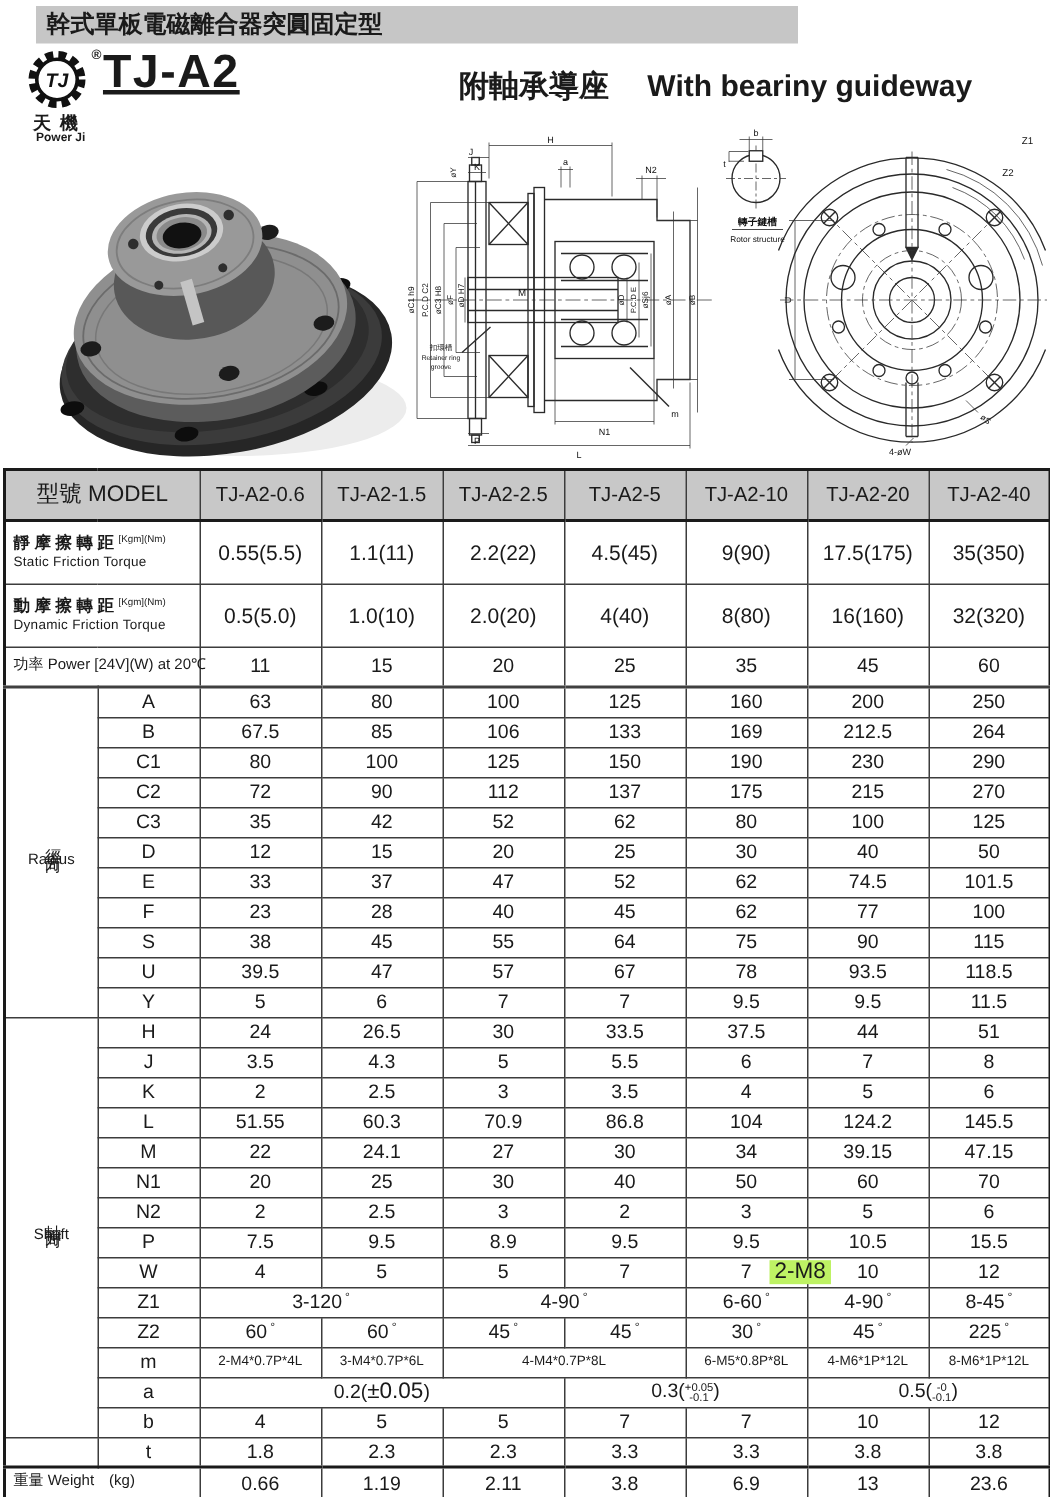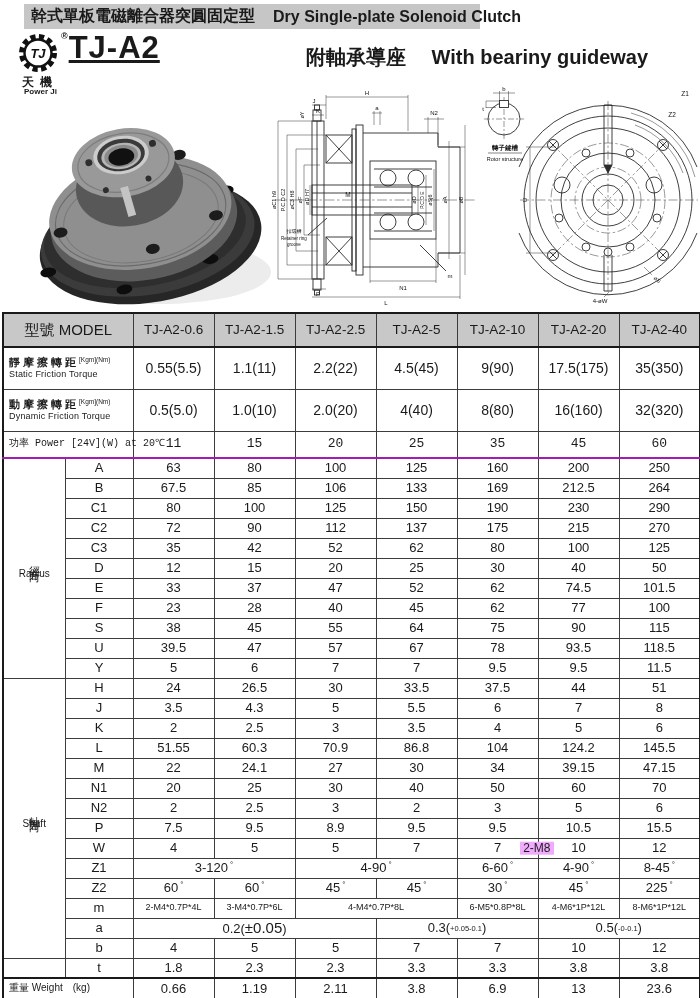--- a/index.html
+++ b/index.html
@@ -1,20 +1,20 @@
 <!DOCTYPE html>
 <html><head>
 <meta charset="utf-8">
 <style>
   html,body{margin:0;padding:0}
   body{width:700px;height:998px;background:#fff;position:relative;overflow:hidden;
        font-family:"Liberation Sans",sans-serif;color:#1a1a1a;}
 
   
-  .title-bar{position:absolute;left:24px;top:4px;width:456px;height:25px;background:#c6c6c6;
+  .title-bar{position:absolute;left:24px;top:4px;width:508px;height:25px;background:#c6c6c6;
              display:flex;align-items:center;gap:18px;padding:0 7px;box-sizing:border-box;
              font-weight:bold;font-size:16px;white-space:nowrap;}
   .logo-row{position:absolute;left:16px;top:31px;display:flex;align-items:flex-start;}
   .reg{font-size:9px;font-weight:bold;margin:0 1px 0 1px;line-height:10px;}
   .model-code{font-size:31px;font-weight:bold;letter-spacing:1px;line-height:34px;text-decoration:underline;}
   .brand-zh{position:absolute;left:22px;top:74px;font-weight:bold;font-size:12px;letter-spacing:6px;}
   .brand-en{position:absolute;left:24px;top:87px;font-size:8px;font-weight:bold;}
   .subtitle{position:absolute;left:306px;top:44px;font-size:20px;font-weight:bold;white-space:nowrap;}
   .subtitle .zh{margin-right:20px;}
 
@@ -31,52 +31,51 @@
   td,th{border:1px solid #3c3c3c;text-align:center;padding:0;font-size:13px;line-height:1.05;
         overflow:visible;}
   th{background:#c8c8c8;font-weight:normal;}
   .row-header{height:34px;}
   .row-header th{border-bottom:2px solid #1a1a1a;}
   .model-th{font-size:13.5px;}
   .model-th-first{font-size:15px;margin-top:35px;}
   .row-spec{height:42px;}
   .row-spec .val{font-size:14px;}
   .row-power{height:27px;}
-  .row-power td{border-bottom:2px solid #a21caf;font-family:Liberation Mono, monospace;}
+  .row-power td{border-bottom:2px solid #404040;}
   .row-dim{height:20px;}
   .row-t td{}
   .row-weight{height:21px;}
   .row-weight td{border-top:2px solid #1a1a1a;}
   .spec-label{text-align:left;padding:2px 0 2px 5px;}
   .spec-zh{font-size:11px;font-weight:bold;letter-spacing:3px;white-space:nowrap;}
   .spec-unit{font-size:6.5px;letter-spacing:0;vertical-align:4px;font-weight:normal;}
   .spec-en{font-size:9px;margin-top:2px;letter-spacing:0.2px;}
   .spec-single{font-size:10px;white-space:nowrap;}
   .w-unit{margin-left:10px;}
   .group-cell{vertical-align:middle;}
   .group-zh{writing-mode:vertical-lr;text-orientation:upright;font-size:11px;letter-spacing:3px;
             margin:0 auto;line-height:1.15;}
   .group-en{font-size:10px;margin-top:3px;}
   .dim-cell{font-size:13px;}
   .val{font-size:13px;}
   .val.small{font-size:9px;}
   .deg{font-size:8px;vertical-align:5px;margin-left:2px;}
   .tol{font-size:15px;}
-  .stack{display:inline-flex;flex-direction:row;font-size:7.5px;line-height:7.5px;
+  .stack{display:inline-flex;flex-direction:column;font-size:7.5px;line-height:7.5px;
          vertical-align:middle;text-align:center;}
   .annot-host{position:relative;}
   .cell-annot{position:absolute;right:-16px;top:50%;transform:translateY(-50%);
-              background:#f0abfc;padding:0 3px;font-size:12px;z-index:5;}
+              background:#bef264;padding:0 3px;font-size:15px;z-index:5;}
 </style>
 </head>
 <body>
 
 <div class="title-bar">
   <span>幹式單板電磁離合器突圓固定型</span>
-  <span>Dry Single-plate Solenoid Clutch</span>
 </div>
 
 <div class="logo-row">
   <svg width="44" height="44" viewBox="0 0 44 44">
     <circle cx="22" cy="22" r="15" fill="none" stroke="#111" stroke-width="8" stroke-dasharray="4.7 3.2"></circle>
     <circle cx="22" cy="22" r="13.5" fill="#fff" stroke="#111" stroke-width="2.4"></circle>
     <text x="22" y="27" font-size="13" font-weight="bold" font-style="italic" text-anchor="middle" fill="#111">TJ</text>
   </svg>
   <span class="reg">®</span>
   <span class="model-code">TJ-A2</span>

